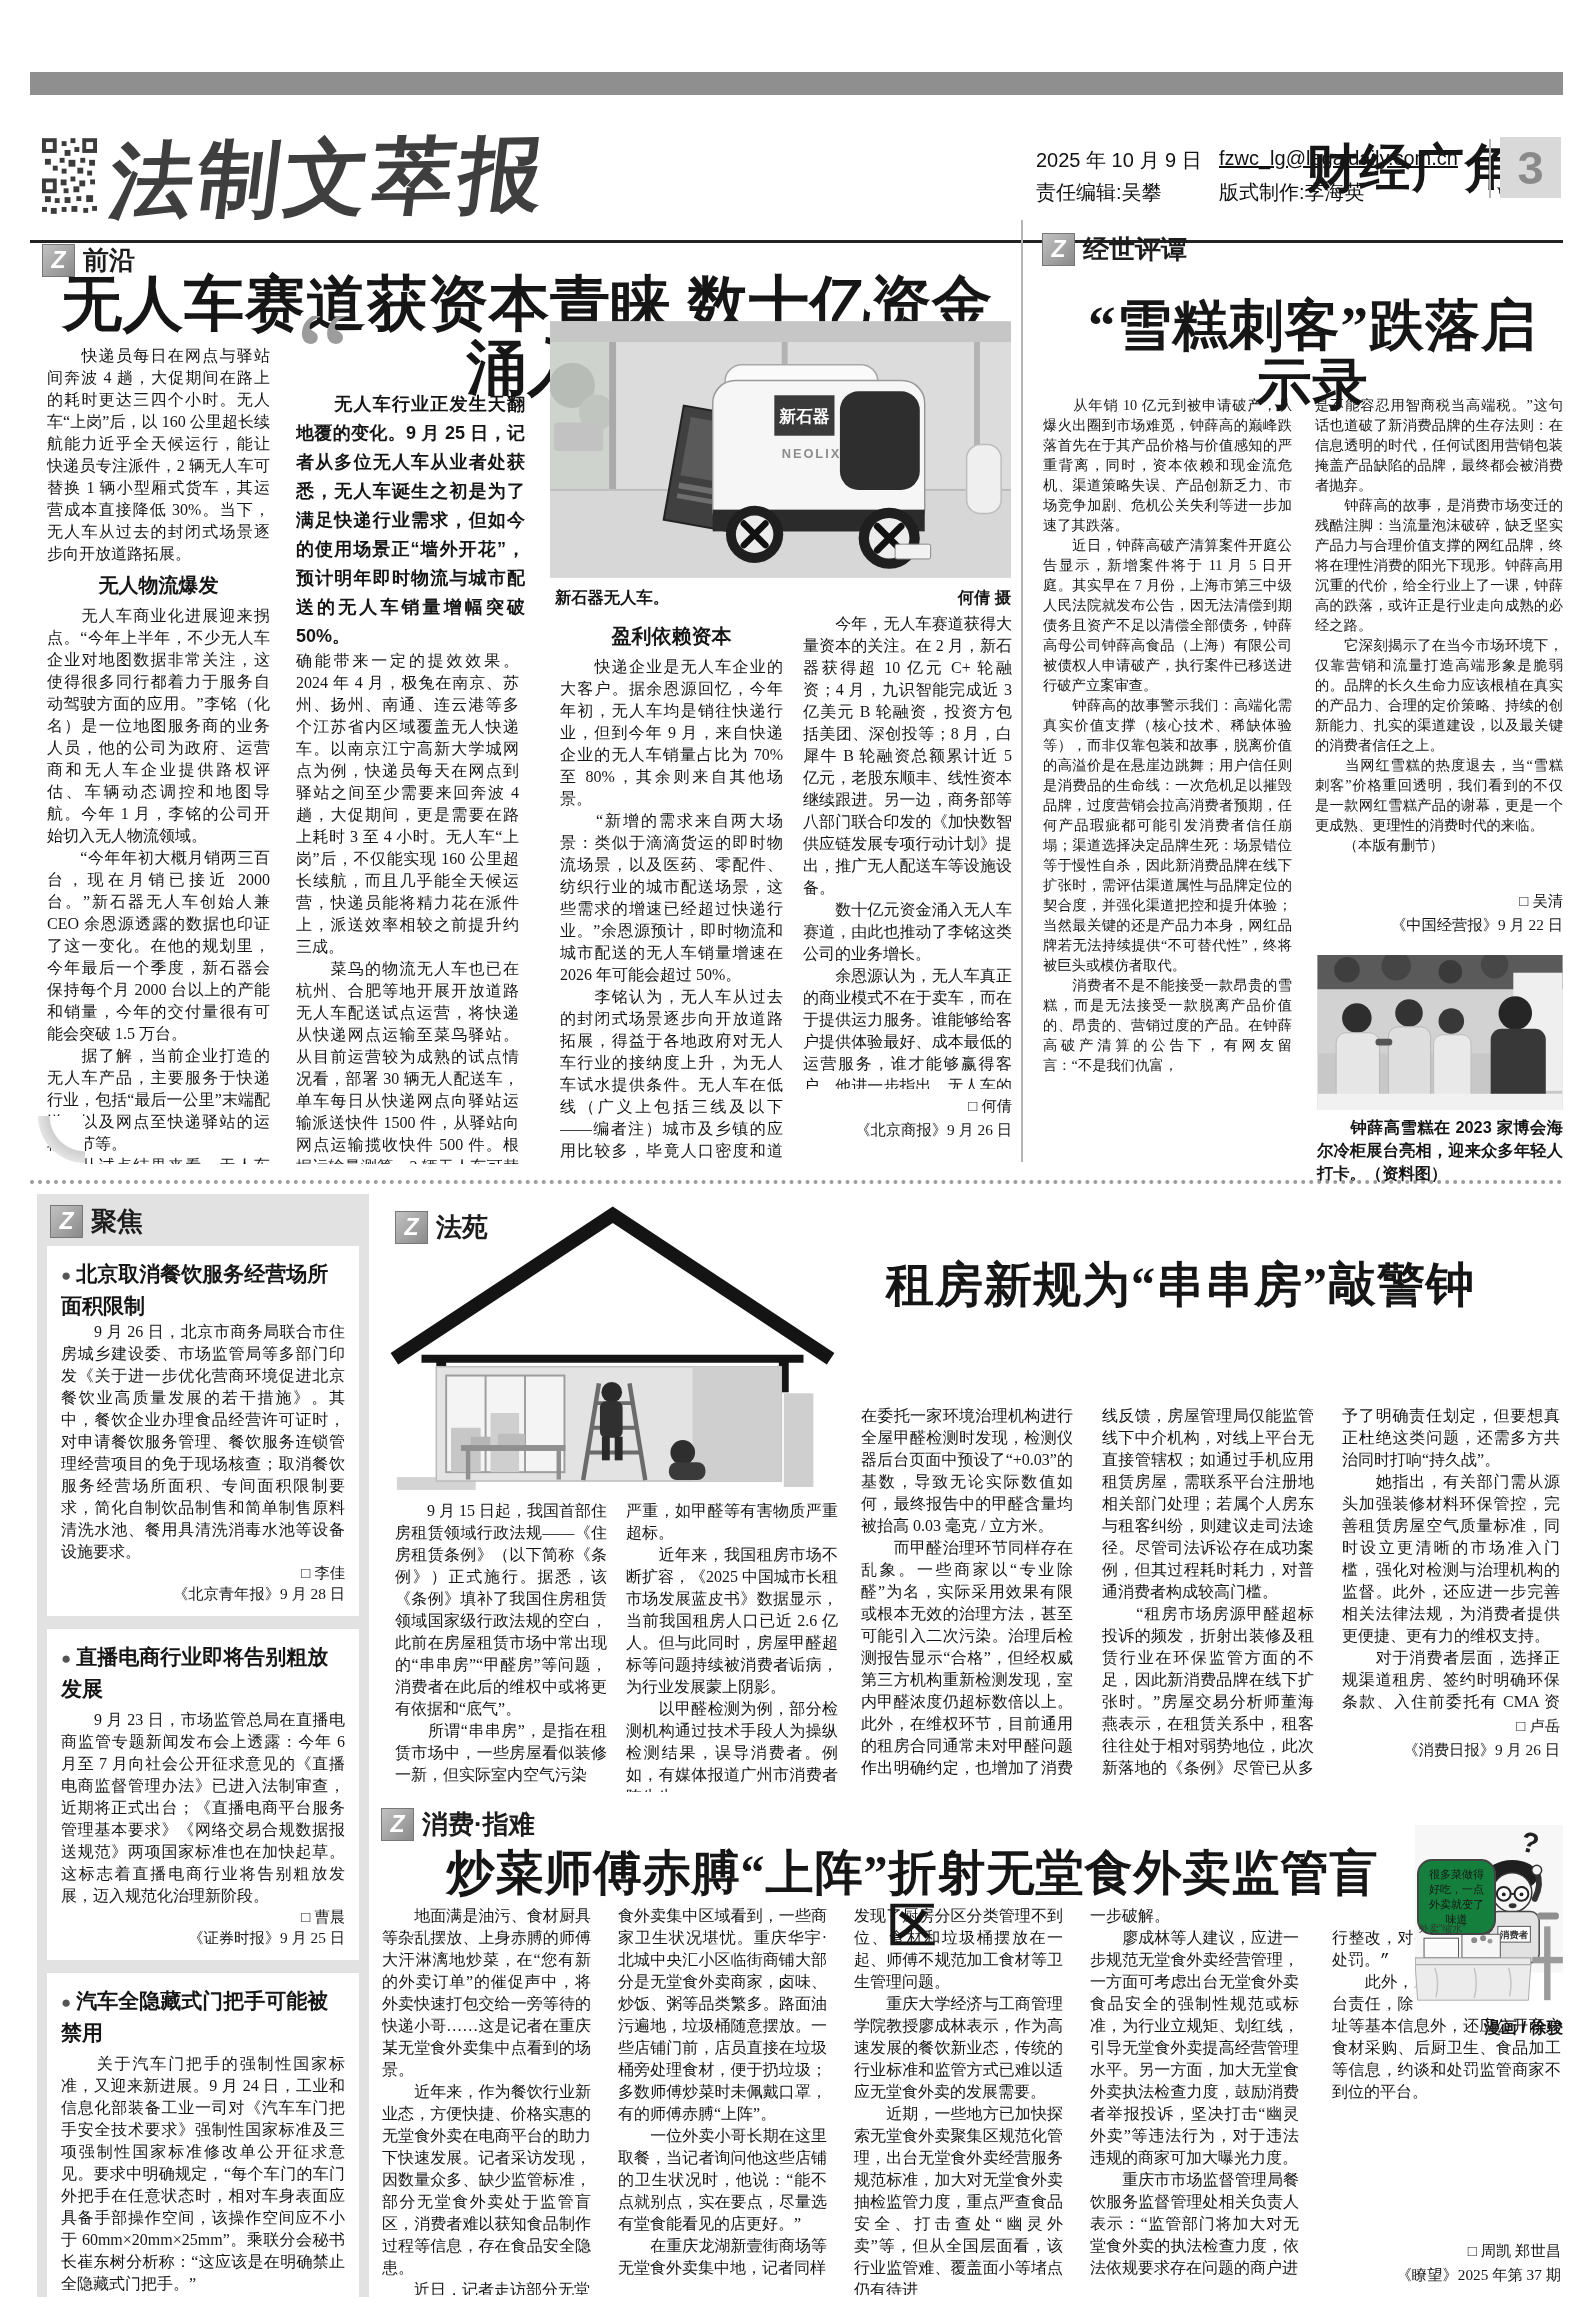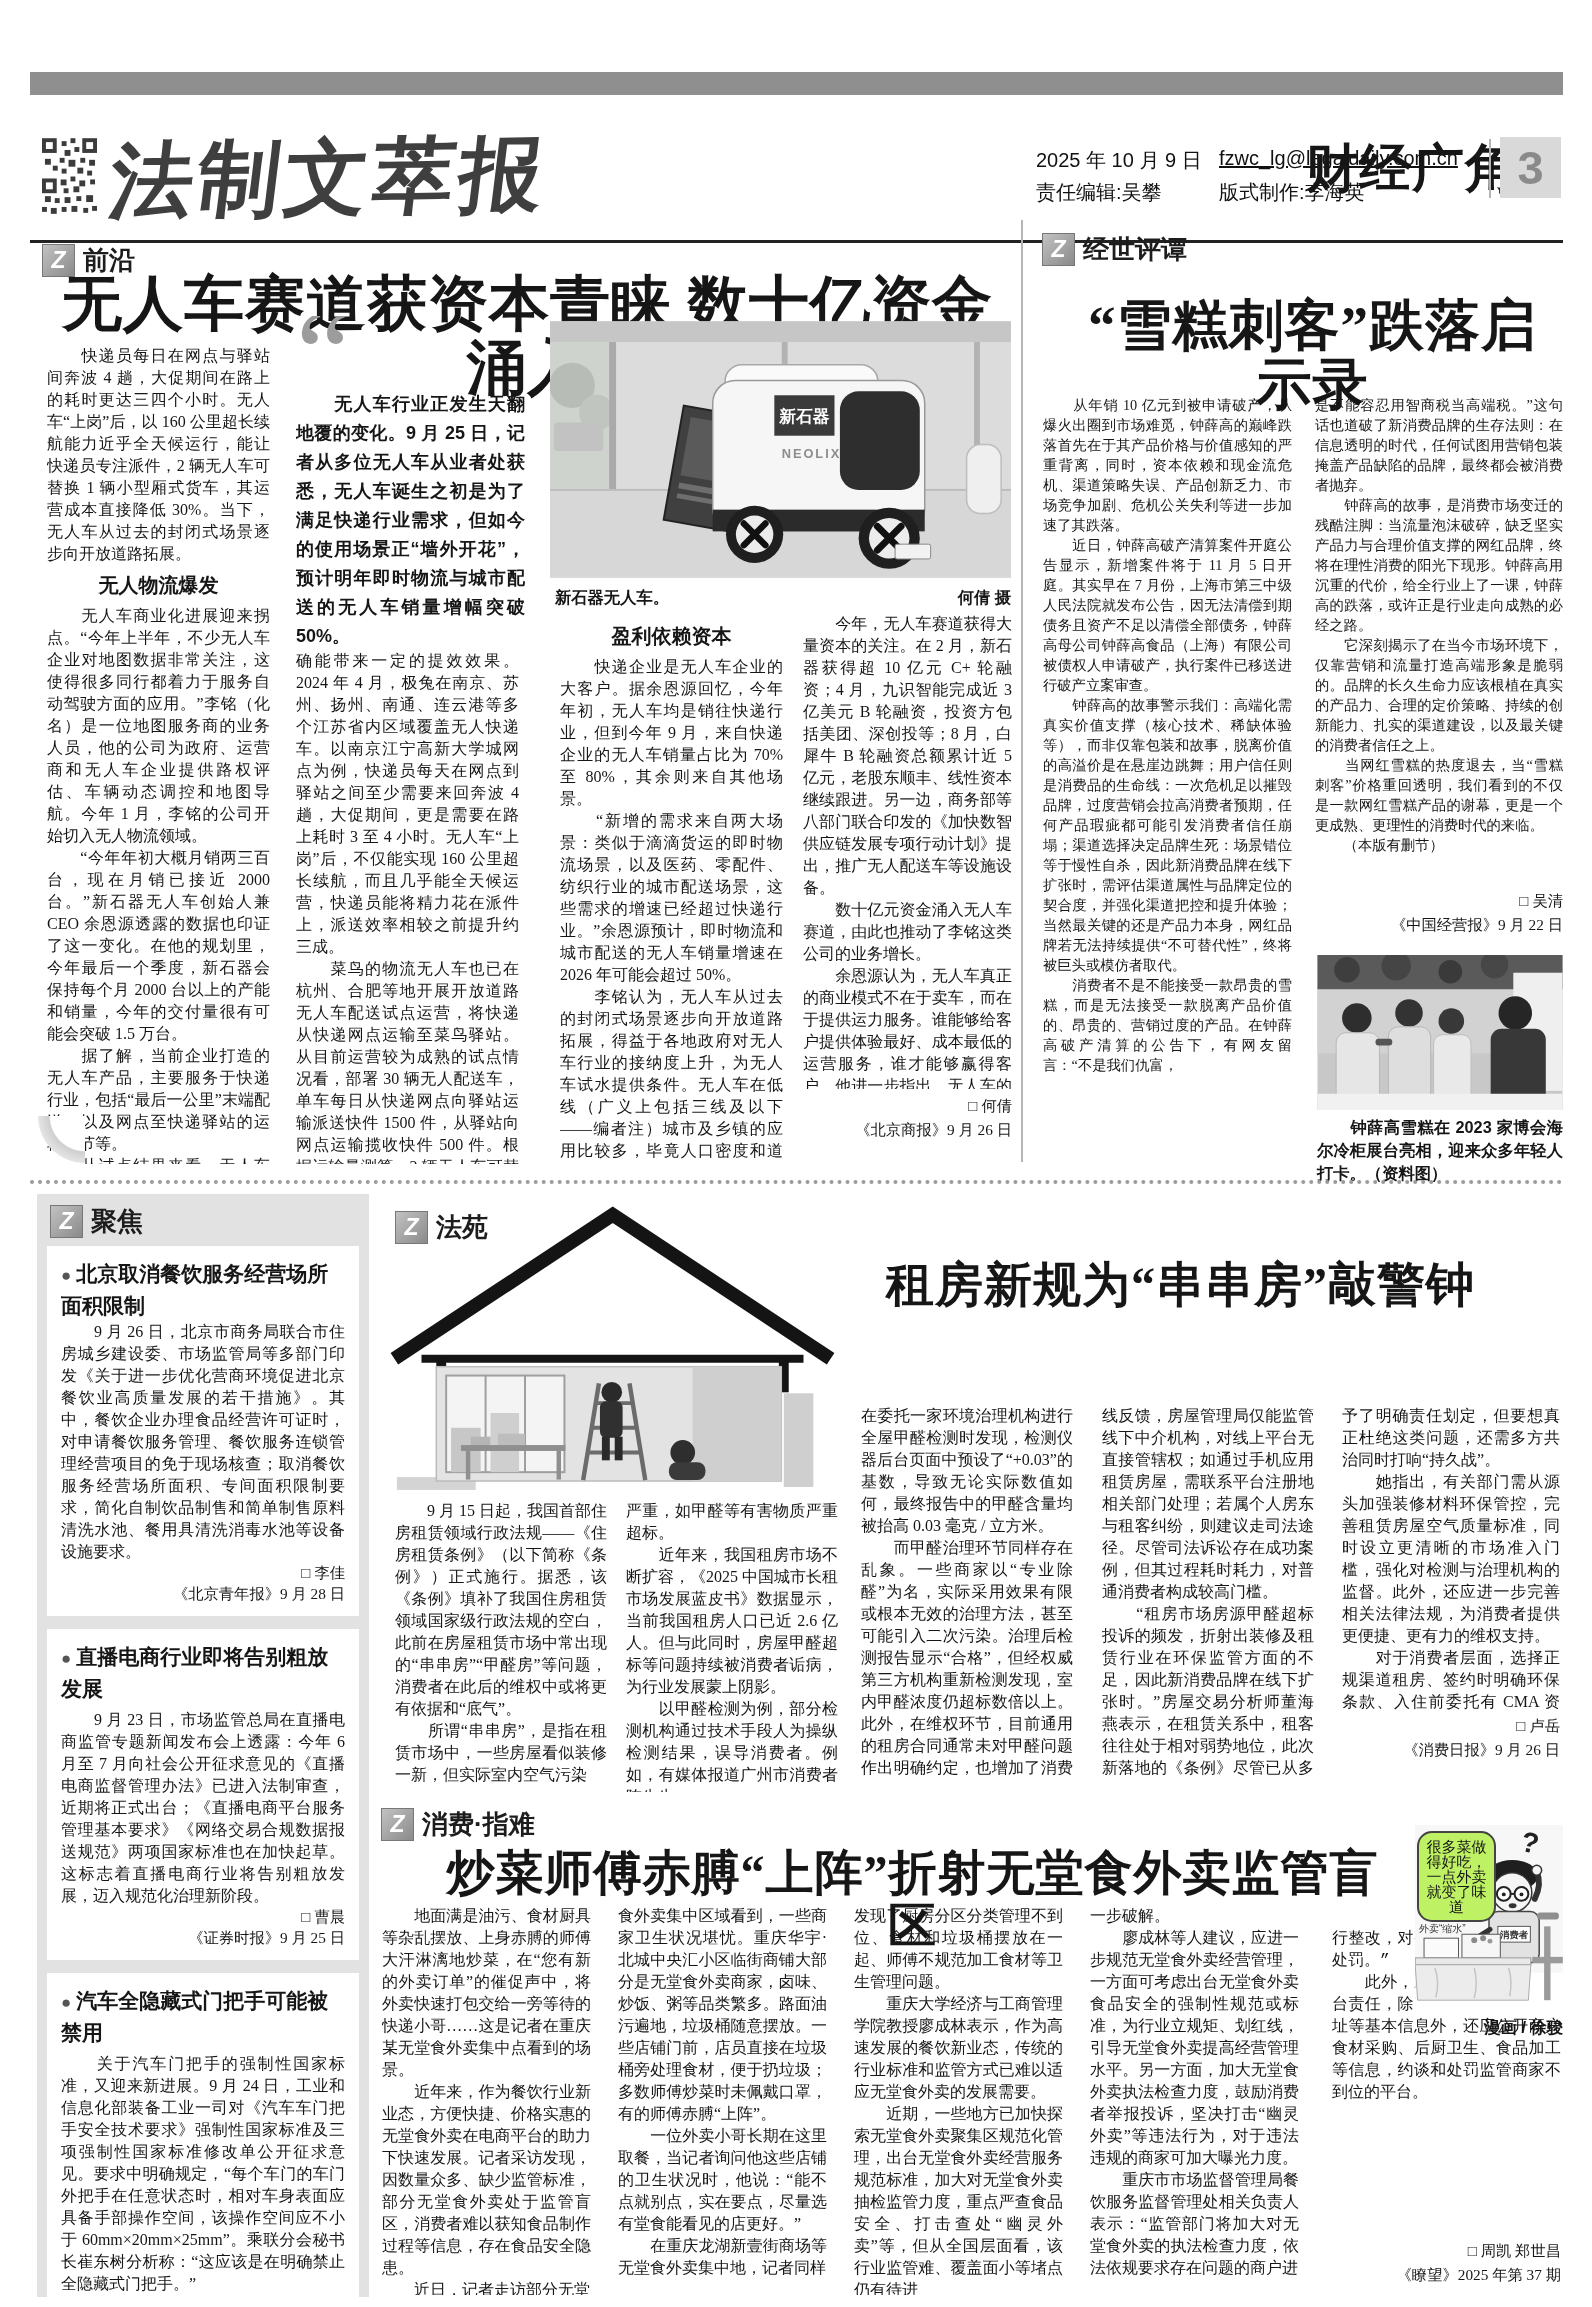--- a/index.html
+++ b/index.html
@@ -29,23 +29,23 @@
   .hrule{background:#222;}
   .vrule{background:#b5b5b5;}
   .dotted{border-top:4px dotted #9b9b9b;height:0;}
   .pagebox{background:#d9d9d9;display:flex;align-items:center;justify-content:center;
            font-family:"Liberation Sans",sans-serif;font-weight:bold;font-size:47px;color:#8a8a8a;}
   .hdrsmall{font-family:"Liberation Sans",sans-serif;font-size:20px;color:#111;white-space:nowrap;}
   .masthead{font-size:83px;font-weight:bold;color:#3f3f3f;letter-spacing:4px;
             transform:skewX(-8deg) rotate(-1deg);font-family:"Liberation Serif",serif;}
   .curl{width:47px;height:47px;background:radial-gradient(circle at top right,#ffffff 52%,#cfcfcf 54%,#f1f1f1 80%);
         border-radius:0 0 0 47px;}
-  .bubble{border:2px solid #444;border-radius:15px;background:#bef264;
-          font-family:"Liberation Sans",sans-serif;font-size:15px;line-height:15px;
-          padding:6px 6px;text-align:center;}
+  .bubble{border:2px solid #444;border-radius:15px;background:#15803d;
+          font-family:"Liberation Sans",sans-serif;font-size:11px;line-height:15px;
+          padding:6px 6px;text-align:center;margin-top:28px;}
   .smalltag{font-family:"Liberation Sans",sans-serif;font-size:10px;color:#333;}
 </style>
 </head>
 <body>
 
 <div class="page">
 
   <div class="abs" style="left:30px;top:72px;width:1533px;height:23px;background:#8f8f8f;"></div>
 
   <svg class="abs" style="left:42px;top:138px;" width="55" height="78" viewBox="0 0 112 158">

